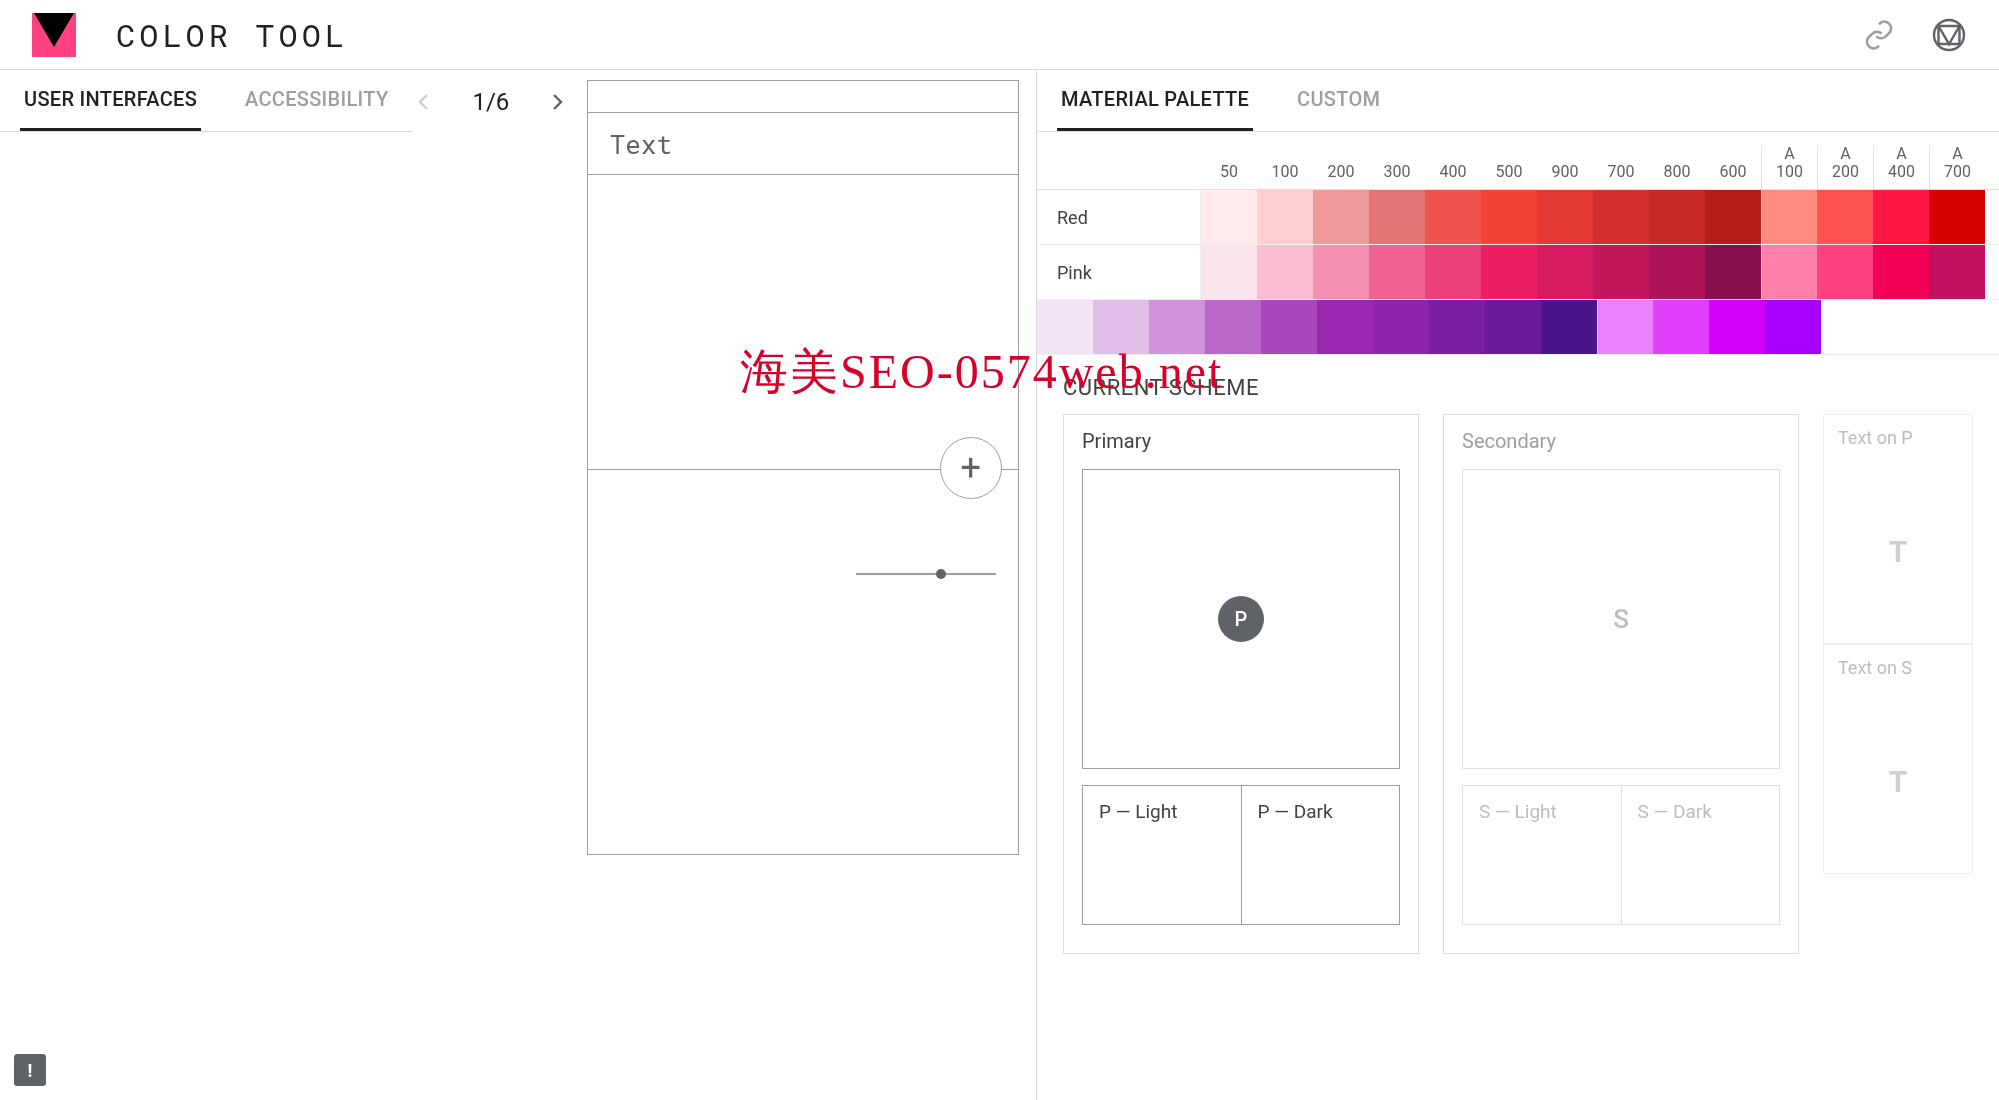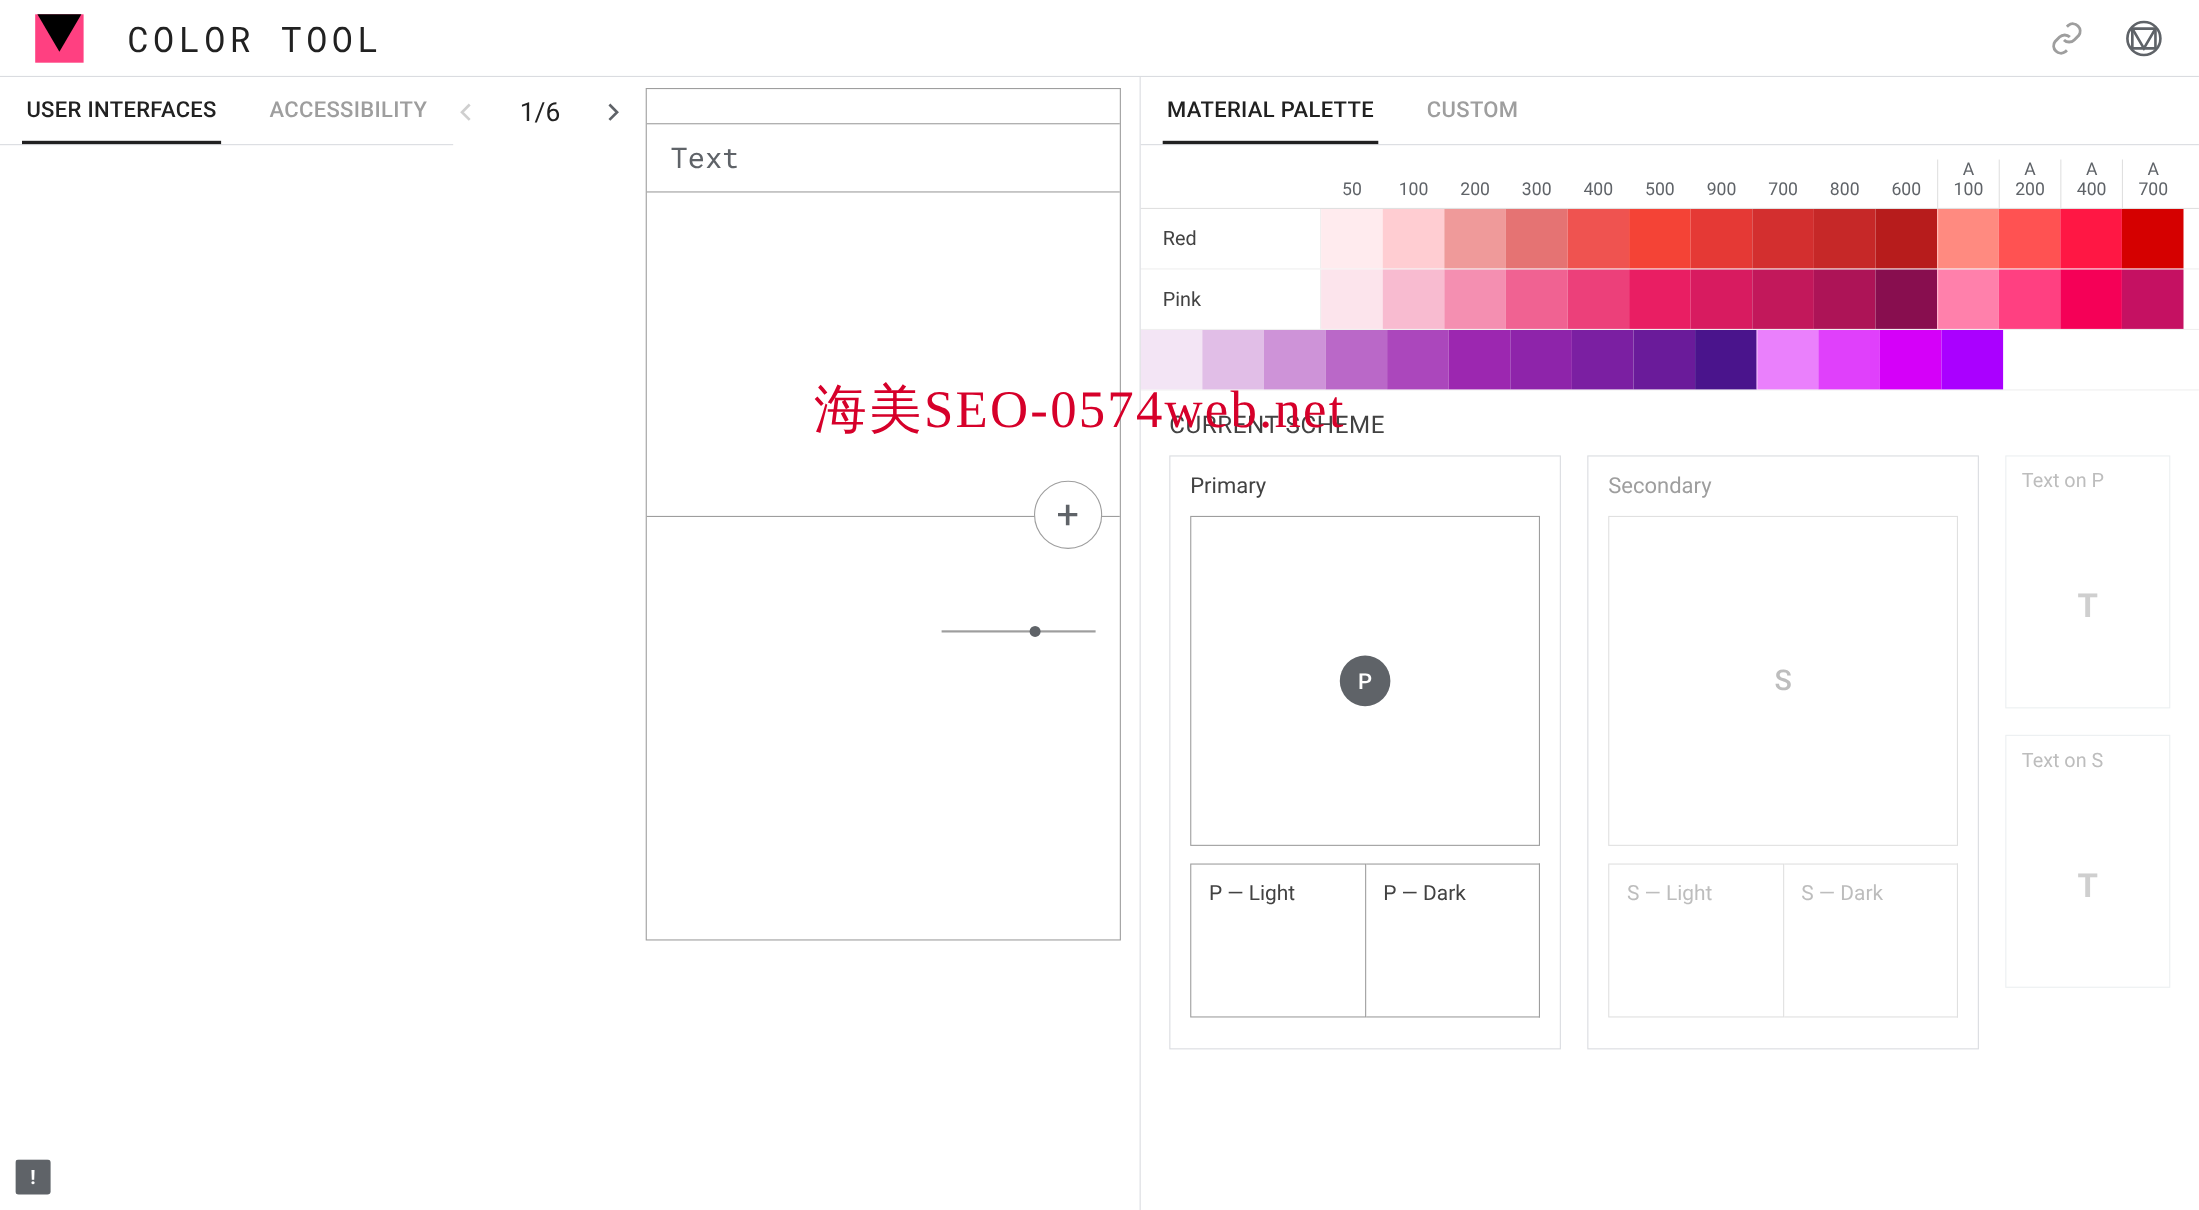--- a/index.html
+++ b/index.html
@@ -55,21 +55,21 @@
   .scheme-card .hero { height: 300px; margin: 10px 18px 0 18px; border: 1px solid #9e9e9e; display: flex; align-items: center; justify-content: center; }
   .scheme-card.secondary .hero { border-color: #e0e0e0; }
   .hero-badge { width: 46px; height: 46px; border-radius: 50%; display: flex; align-items: center; justify-content: center; font-size: 20px; font-weight: 500; color: #fff; background: #5f6368; }
   .scheme-card.secondary .hero-badge { color: #bdbdbd; background: transparent; font-size: 26px; }
   .variant-row { display: flex; margin: 16px 18px 28px; gap: 0; }
   .variant { flex: 1; height: 140px; border: 1px solid #9e9e9e; padding: 14px 16px; font-size: 19px; color: #424242; }
   .scheme-card.secondary .variant { border-color: #e0e0e0; color: #bdbdbd; }
   .variant + .variant { border-left: none; }
   .scheme-card.secondary .variant + .variant { border-left: none; }
   
-  .text-on-col { display: flex; flex-direction: column; gap: 24px; width: 150px; }
+  .text-on-col { display: flex; flex-direction: column; width: 150px; }
   .text-on-card { border: 1px solid #eceff1; height: 230px; display: flex; flex-direction: column; }
   .text-on-card .t-title { font-size: 18px; color: #bdbdbd; padding: 12px 14px; }
   .text-on-card .t-body { flex: 1; display: flex; align-items: center; justify-content: center; font-size: 30px; font-weight: 700; color: #cfcfcf; }
   
   .watermark { position: absolute; left: 740px; top: 340px; font-family: Georgia, serif; font-size: 48px; color: #d6002a; pointer-events: none; letter-spacing: 2px; }
   
   .feedback { position: fixed; left: 14px; bottom: 14px; width: 32px; height: 32px; background: #5f6368; border-radius: 3px; display: flex; align-items: center; justify-content: center; color: #fff; font-size: 18px; font-weight: 700; cursor: pointer; }
 </style>
 </head>
 <body>

